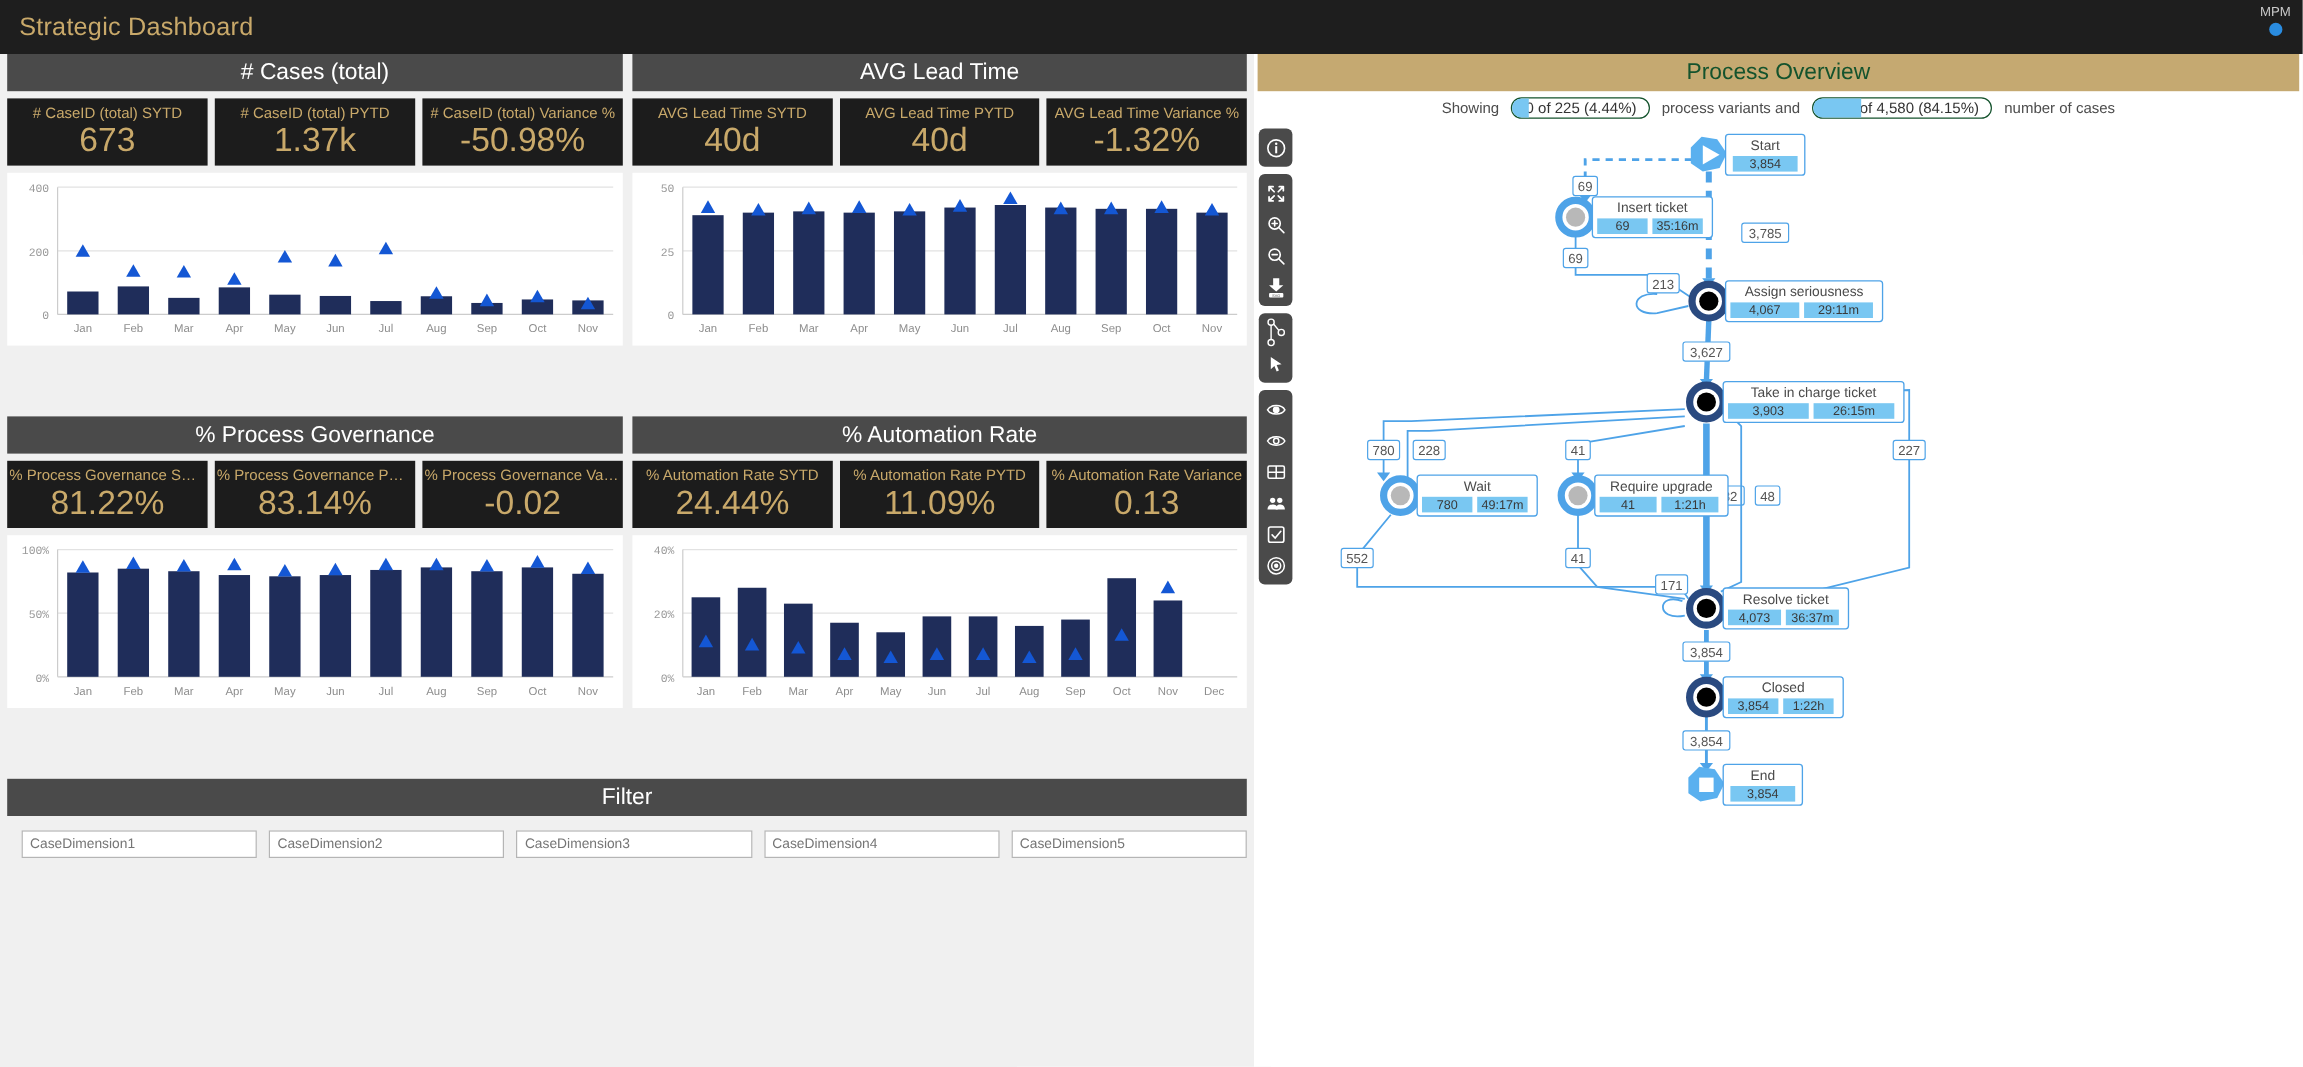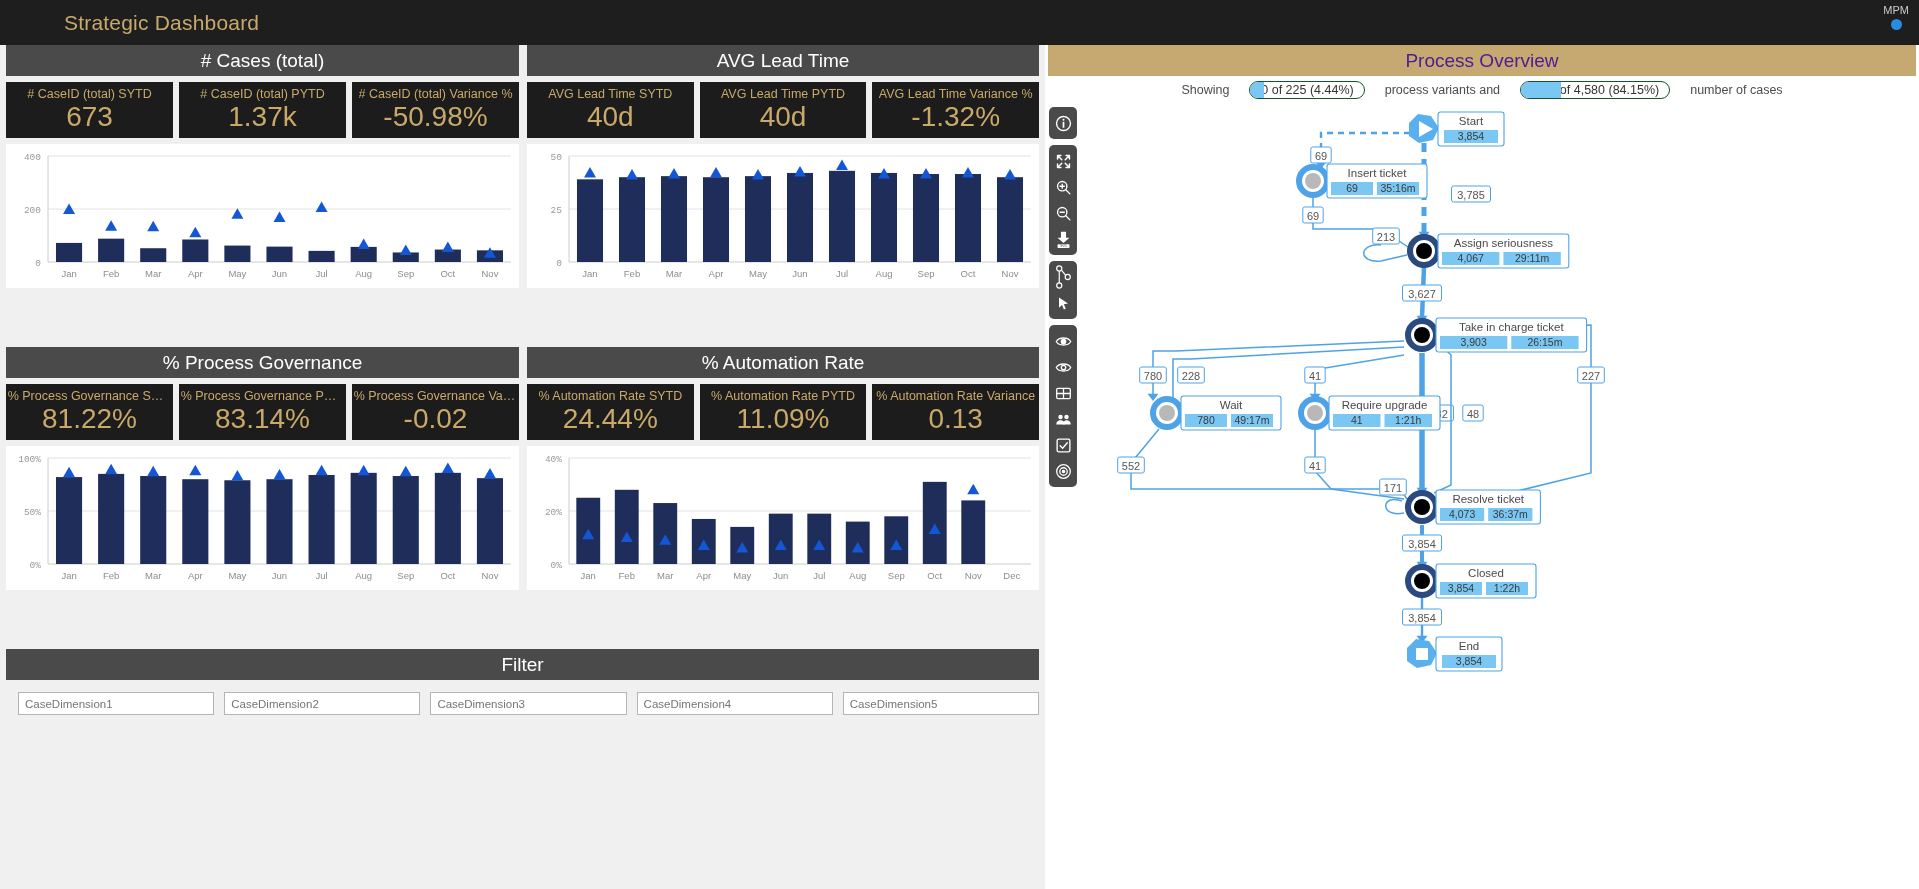--- a/index.html
+++ b/index.html
@@ -7,21 +7,21 @@
     width: 1919px; height: 889px;
     font-family: "Liberation Sans", sans-serif;
     background: #ffffff;
     overflow: hidden;
   }
   .app { position: relative; width: 1919px; height: 889px; background: #f0f0f0; }
 
   
   .titlebar {
     position: absolute; left: 0; top: 0; width: 1919px; height: 45px;
-    background: #1e1e1e; display: flex; align-items: center; padding-left: 48px;
+    background: #1e1e1e; display: flex; align-items: center;
   }
   .titlebar .title {
     color: #c9a96a; font-size: 21px; margin-left: 16px; letter-spacing: .2px;
   }
   .titlebar .brand {
     position: absolute; right: 10px; top: 4px;
     color: #c9c9c9; font-size: 11px; text-align: center; line-height: 12px;
   }
   .brand .brand-dot {
     width: 11px; height: 11px; border-radius: 50%;
@@ -68,26 +68,26 @@
     border: 1px solid #b5b5b5; font-size: 11.5px; color: #555;
     padding: 0 6px; font-family: "Liberation Sans", sans-serif;
   }
 
   
   .right-pane {
     position: absolute; left: 1045px; top: 45px; width: 874px; height: 844px;
     background: #ffffff;
   }
   .process-header {
-    background: #c5a971; color: #4c1d95; text-align: center;
+    background: #c5a971; color: #14532d; text-align: center;
     font-size: 19px; line-height: 31px; height: 31px; margin: 0 3px;
   }
   .showing-bar {
     display: flex; align-items: center; justify-content: center;
-    gap: 20px; font-size: 12.5px; color: #4c4c4c; height: 28px;
+    gap: 10px; font-size: 12.5px; color: #4c4c4c; height: 28px;
   }
   .pill {
     border: 1px solid #14532d; border-radius: 10px;
     padding: 1px 10px 1px 4px; font-size: 12.5px; color: #333;
     background: #fff; position: relative; display: inline-block;
   }
   .pill::before {
     content: ""; position: absolute; left: 0; top: 0; bottom: 0;
     width: 14px; background: #79c7f2; border-radius: 10px 0 0 10px;
   }

